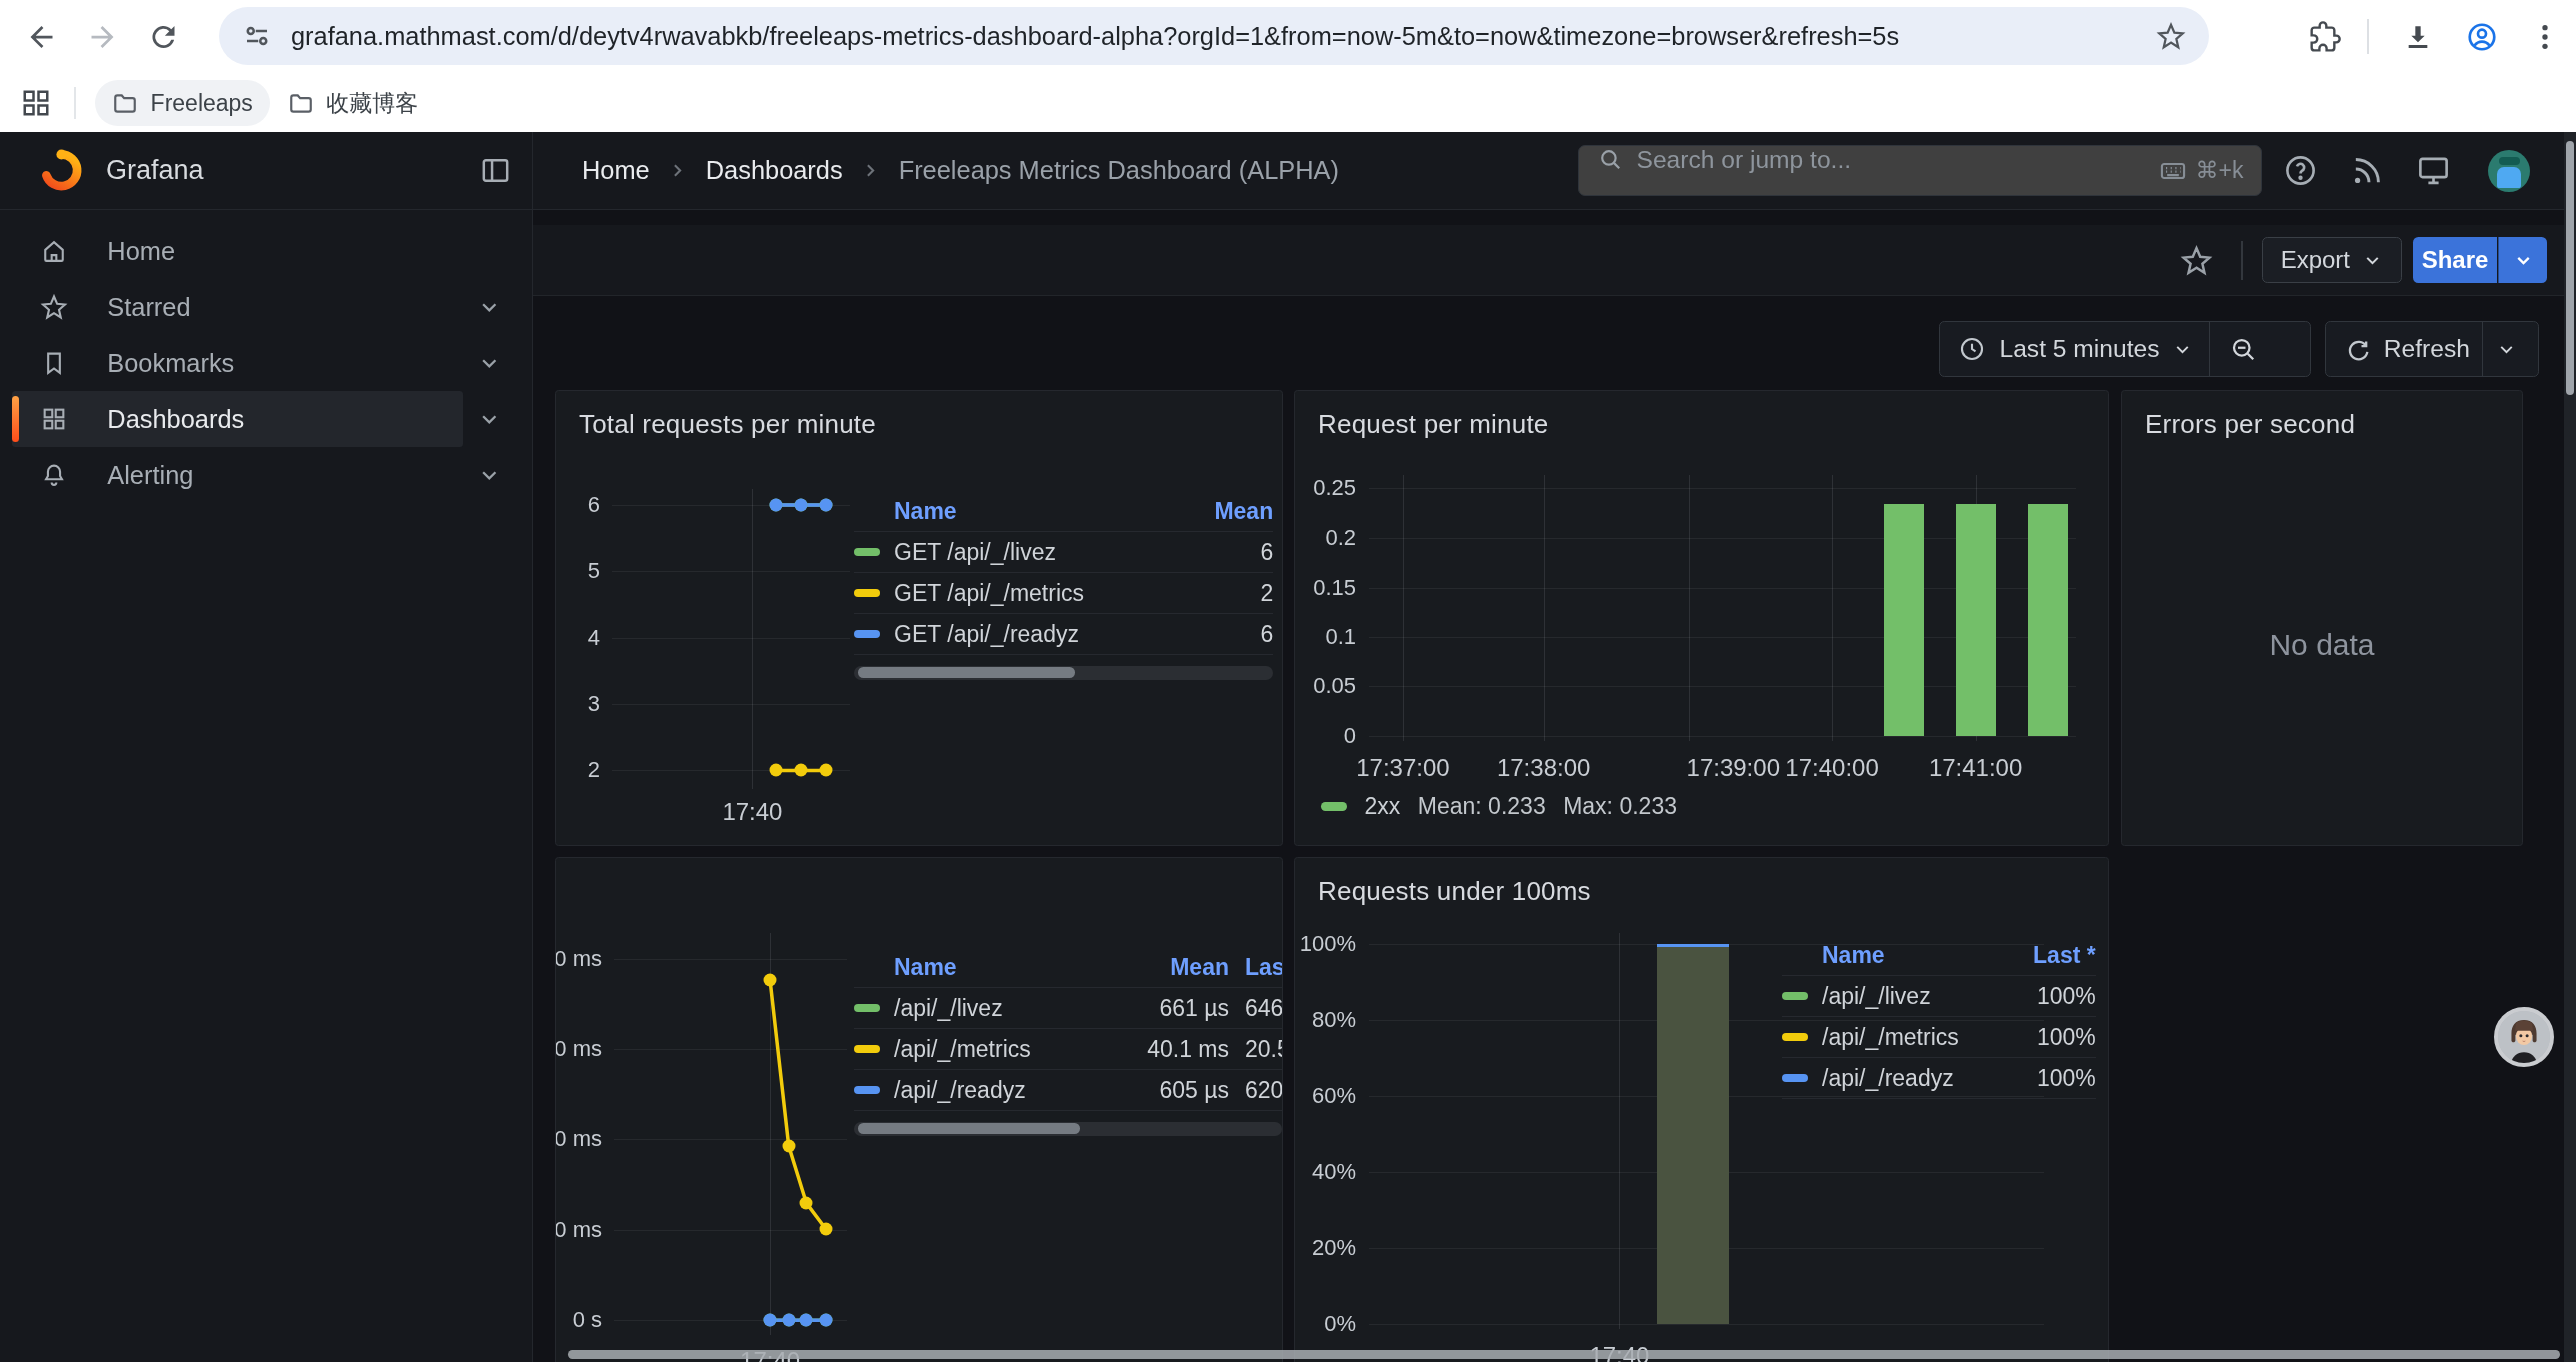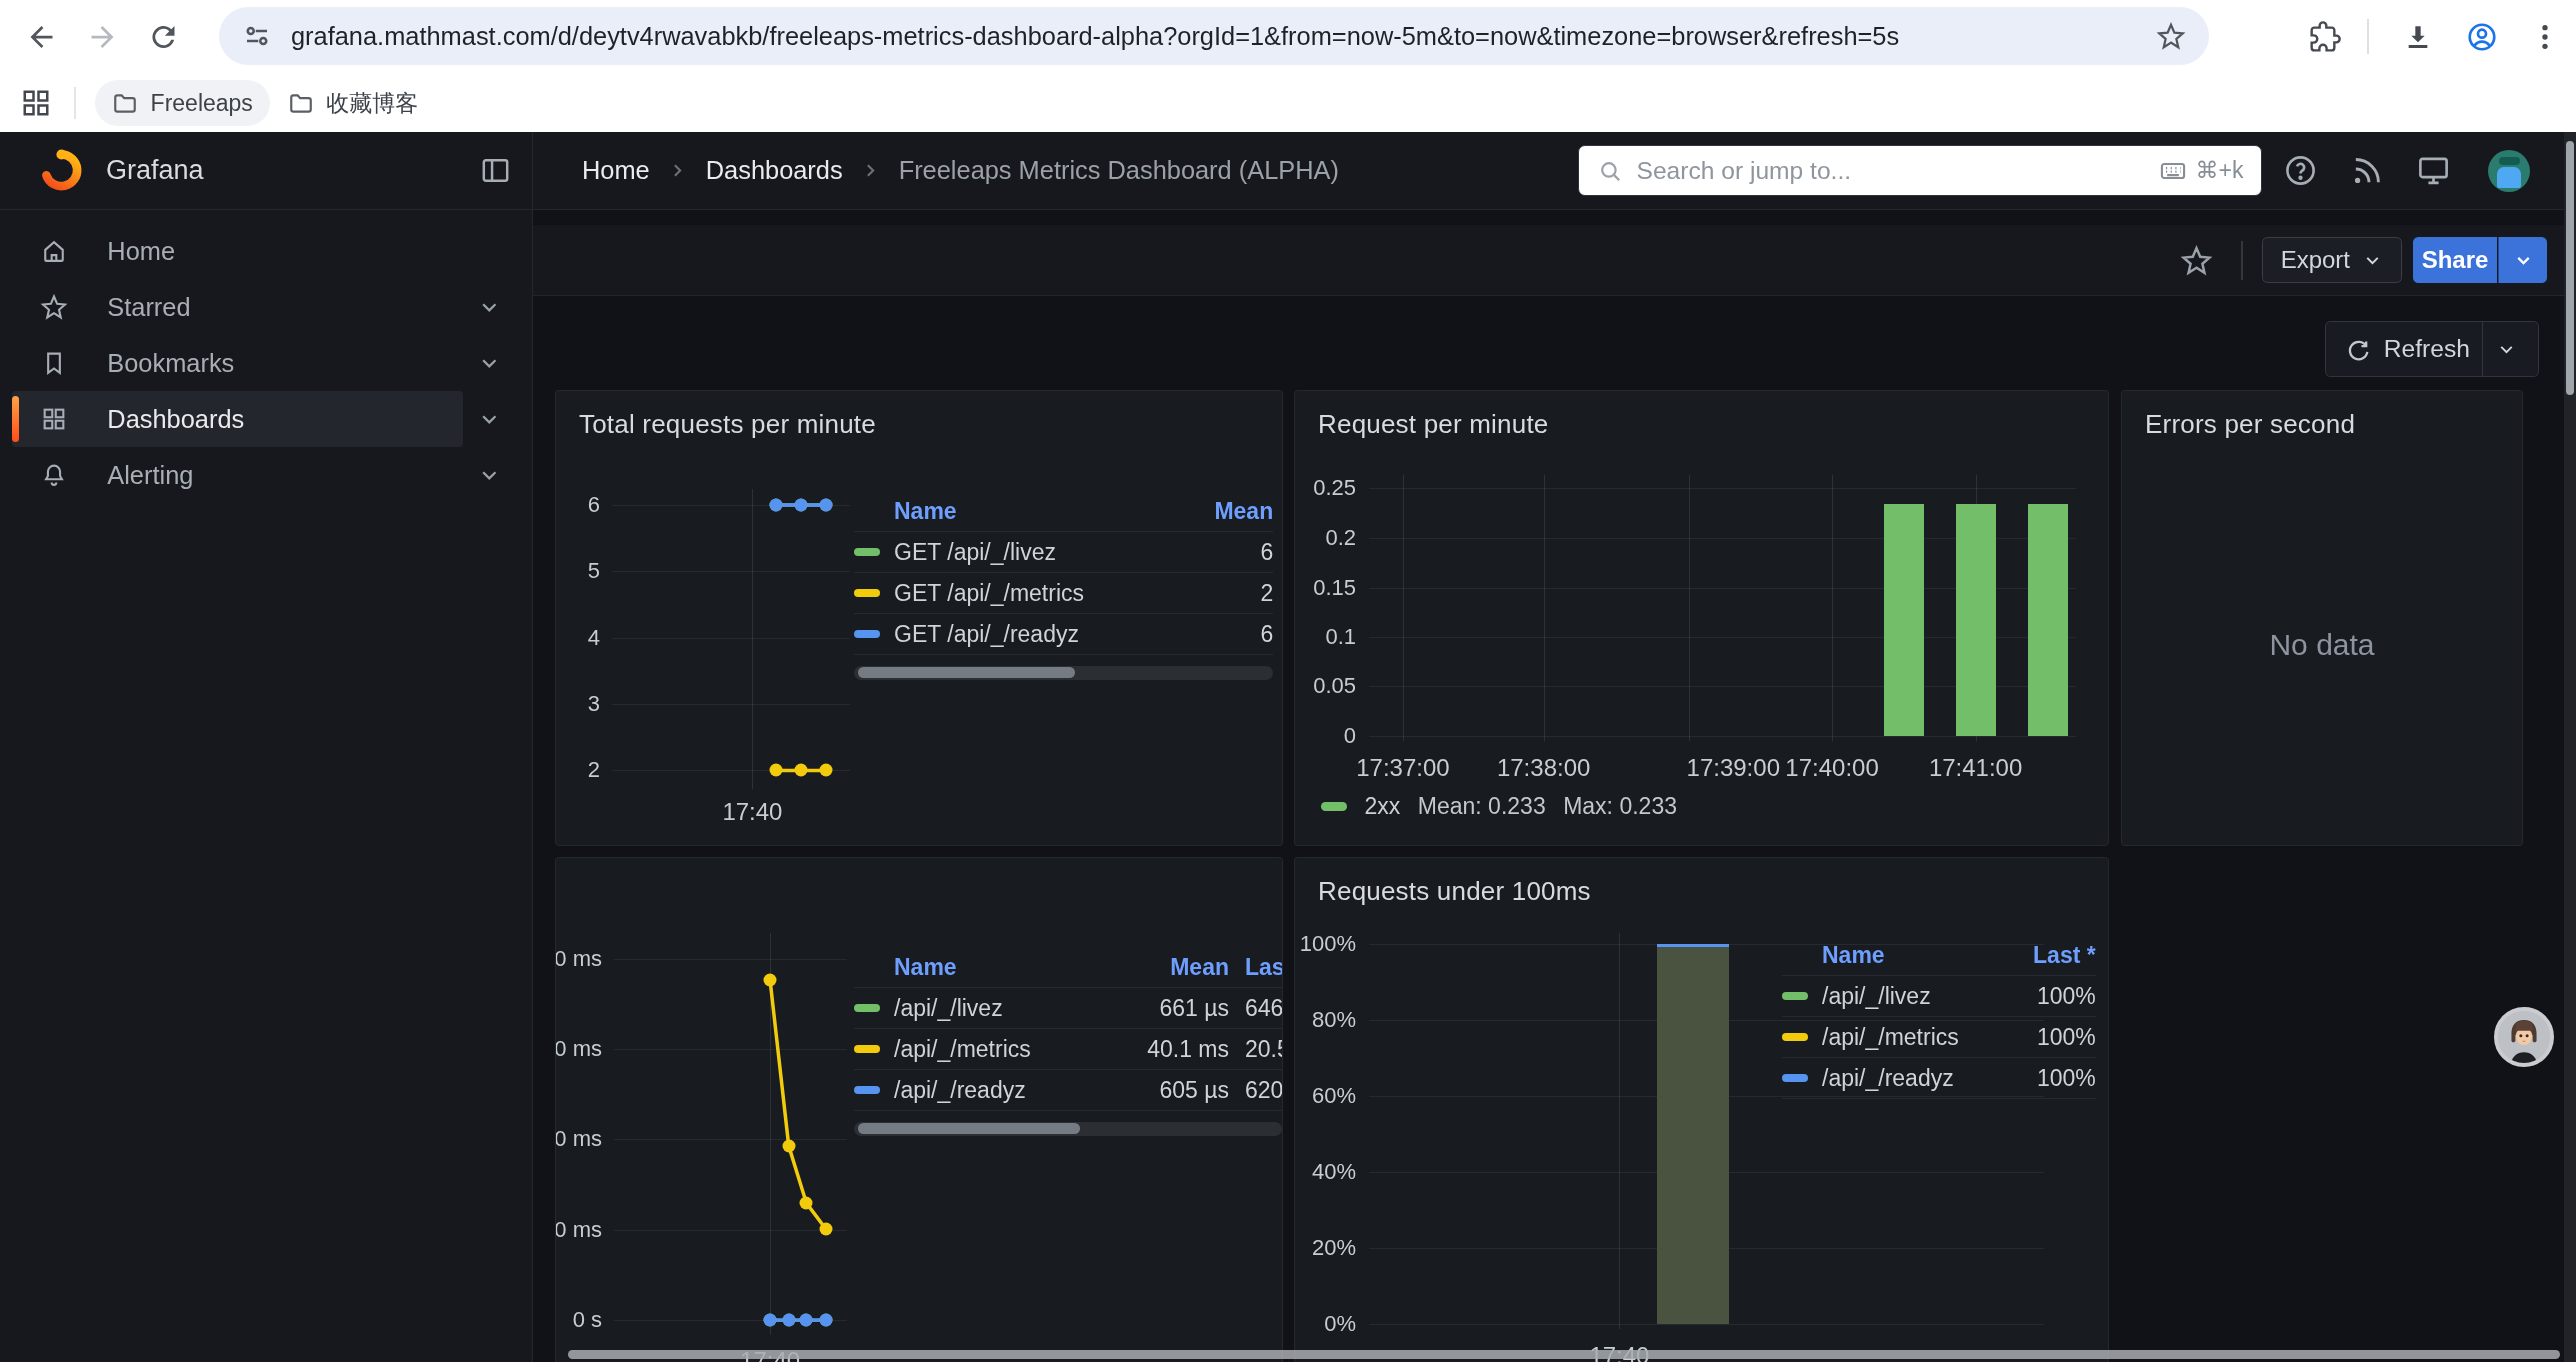--- a/index.html
+++ b/index.html
@@ -28,21 +28,21 @@
   .gf{position:absolute;left:0;top:132px;right:0;bottom:0;background:#111217;color:#cdd2d8}
   .gf-top{position:absolute;left:0;top:0;width:100%;height:77px;background:#16181d;border-bottom:0.9px solid #24272d;z-index:4}
   .brand{position:absolute;left:0;top:0;width:532px;height:77px;border-right:0.9px solid #24272d;display:flex;align-items:center}
   .gf-logo{width:46px;height:46px;margin-left:37px}
   .brand-name{font-size:27px;font-weight:500;color:#d8dbdf;margin-left:23px}
   .panel-toggle{position:absolute;left:479px;width:33px;height:33px;color:#a7adb4;top:22px}
   .crumbs{position:absolute;left:582px;top:0;height:77px;display:flex;align-items:center;gap:17.5px;font-size:25.4px}
   .crumb-strong{color:#e9ebee;font-weight:500}
   .crumb-last{color:#9aa1a9;font-weight:400}
   .crumb-sep{width:21px;height:21px;color:#6d7279}
-  .gf-search{position:absolute;left:1578px;top:13px;width:684px;height:51px;background:#ffffff;border:0.9px solid #2f343b;border-radius:7px;display:flex;align-items:center;padding:0 17.5px;box-sizing:border-box;gap:14px}
+  .gf-search{position:absolute;left:1578px;top:13px;width:684px;height:51px;background:#404040;border:0.9px solid #2f343b;border-radius:7px;display:flex;padding:0 17.5px;box-sizing:border-box;gap:14px}
   .gf-search .ph{font-size:24.6px;color:#8e959d;flex:1}
   .kbd-hint{display:flex;align-items:center;gap:8.8px;color:#878e96;font-size:23px}
   .top-ico{position:absolute;top:21px;width:35px;height:35px;color:#a6adb4}
   .gf-avatar{position:absolute;left:2488px;top:17.5px;width:42px;height:42px;border-radius:50%;background:#2b7b6f;overflow:hidden}
   .gf-avatar .cap{position:absolute;left:10.5px;top:7px;width:21px;height:8px;border-radius:4.4px;background:#135c52}
   .gf-avatar .fig{position:absolute;left:8.8px;top:17.5px;width:24.6px;height:21px;border-radius:7px 7px 2.6px 2.6px;background:#4fa9f2}
 
   .sidebar{position:absolute;left:0;top:77px;width:532px;bottom:0;background:#16181d;border-right:0.9px solid #24272d}
   .sb-row{display:flex;align-items:center;height:56px;margin-left:12.3px;margin-right:8.8px}
   .sb-rows{padding-top:14px}
@@ -401,20 +401,42 @@
         </div>
         <div class="btn btn-primary sh-share-caret">
           <span class="i caret">
               <svg viewBox="0 0 24 24" fill="none" stroke="currentColor" stroke-width="2.6">
                 <path d="M6 9l6 6 6-6"></path>
               </svg>
             </span>
         </div>
       </div>
 
+      <div class="ctrl time-ctrl">
+        <span class="i ctrl-ico" style="margin-left:17.5px">
+          <svg viewBox="0 0 24 24" fill="none" stroke="currentColor" stroke-width="1.8">
+              <circle cx="12" cy="12" r="8.6"></circle>
+              <path d="M12 7.5V12l3 2"></path>
+            </svg>
+        </span>
+        <span style="margin:0 12.3px 0 14px">Last 5 minutes</span>
+        <span class="i caret">
+            <svg viewBox="0 0 24 24" fill="none" stroke="currentColor" stroke-width="2.2">
+              <path d="M6 9l6 6 6-6"></path>
+            </svg>
+          </span>
+        <span class="seg-div" style="margin-left:16px"></span>
+        <span class="i" style="width:67px;height:100%">
+          <svg viewBox="0 0 24 24" style="width:30px;height:30px" fill="none" stroke="currentColor" stroke-width="1.8">
+              <circle cx="11" cy="11" r="6.2"></circle>
+              <line x1="8" y1="11" x2="14" y2="11"></line>
+              <line x1="15.8" y1="15.8" x2="20.2" y2="20.2"></line>
+            </svg>
+        </span>
+      </div>
 
       <div class="ctrl refresh-ctrl">
         <span class="i ctrl-ico" style="margin-left:17.5px">
           <svg viewBox="0 0 24 24" fill="none" stroke="currentColor" stroke-width="2">
               <path d="M19 5.5v4h-4"></path>
               <path d="M19 9.5a7.5 7.5 0 1 0 1 5"></path>
             </svg>
         </span>
         <span style="margin:0 12.3px 0 12.3px">Refresh</span>
         <span class="seg-div"></span>

